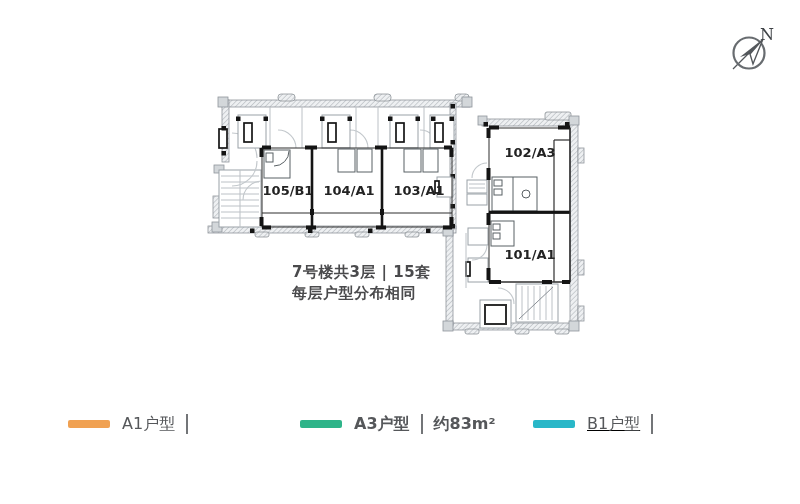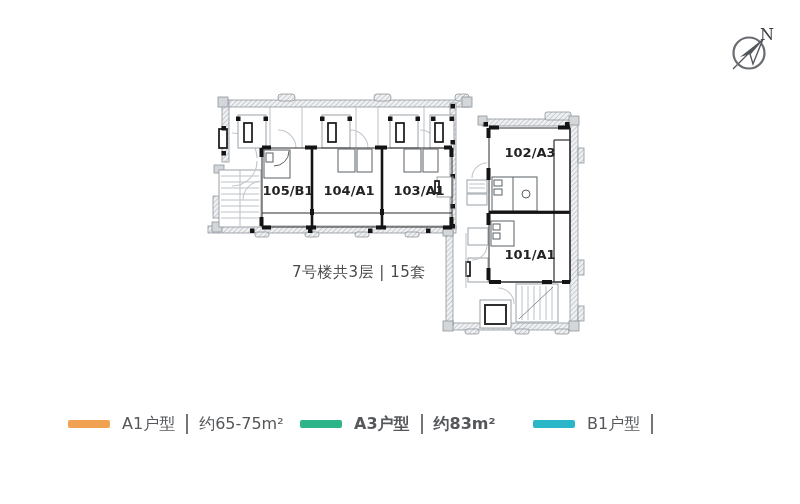--- a/index.html
+++ b/index.html
@@ -16,32 +16,32 @@
   .winf{fill:#fff;stroke:#141414;stroke-width:1.7;}
   .fixture{fill:none;stroke:#596064;stroke-width:1;}
   .ubr{fill:none;stroke:#2e2e2e;stroke-width:1;}
   .dk{stroke:#2e2e2e;fill:none;stroke-width:1.2;}
   .arc{stroke:#c3c8cc;fill:none;stroke-width:1.1;}
   .ulabel{font-family:"DejaVu Sans",sans-serif;font-size:13px;font-weight:bold;
           fill:#232323;text-anchor:middle;}
   .nlabel{font-family:"DejaVu Serif",serif;font-size:16px;fill:#3f4347;}
 
   
-  .note{position:absolute;left:292px;top:262px;font-size:15px;font-weight:normal;
+  .note{position:absolute;left:292px;top:262px;font-size:15px;font-weight:bold;
         color:#4a4a4c;line-height:21px;letter-spacing:.5px;}
 
   
   .legend{position:absolute;left:12px;top:410px;width:800px;height:28px;}
   .legend-item{position:absolute;top:0;display:flex;align-items:center;height:28px;}
   .legend-item .swatch{display:block;}
   .legend-item .lab{margin-left:12px;font-size:16px;color:#55575a;}
   .legend-item .sep{display:inline-block;width:0;height:20px;border-left:2px solid #737578;
                     margin:0 11px;}
   .legend-item .area{font-size:16px;color:#55575a;}
-  .li-0{left:56px;} .li-1{left:288px;font-weight:bold;} .li-2{left:521px;}
+  .li-0{left:56px;} .li-1{left:288px;font-weight:bold;} .li-2{left:521px;text-decoration:underline;}
 </style>
 </head>
 <body>
 
 <div class="stage">
 
   <svg class="plan-svg" viewBox="0 0 800 504">
     <defs>
       <pattern id="hatch" width="3.5" height="3.5" patternUnits="userSpaceOnUse" patternTransform="rotate(45)">
         <rect width="3.5" height="3.5" fill="#eef0f2"></rect>
@@ -261,31 +261,31 @@
       <line x1="733" y1="69" x2="749" y2="53" stroke="#53575b" stroke-width="1.3"></line>
       <circle cx="749" cy="53" r="15.5" fill="none" stroke="#686c70" stroke-width="2.2"></circle>
       <polygon points="763,39 740,57 750,54" fill="#53575b"></polygon>
       <polygon points="763,39 750,54 753,64" fill="#fff" stroke="#53575b" stroke-width="1.4"></polygon>
       <text class="nlabel" x="760" y="40">N</text>
     </g>
   </svg>
 
   <div class="note">
     <div>7号楼共3层 | 15套</div>
+    <div>每层户型分布相同</div>
   </div>
 
   <div class="legend">
 
     <div class="legend-item li-0">
       <svg class="swatch" width="42" height="8">
         <rect width="42" height="8" rx="2" fill="#F0A152"></rect>
       </svg>
       <span class="lab">A1户型</span>
       <span class="sep"></span>
-      <span class="area">约65-75m²</span>
     </div>
 
     <div class="legend-item li-1">
       <svg class="swatch" width="42" height="8">
         <rect width="42" height="8" rx="2" fill="#2EB489"></rect>
       </svg>
       <span class="lab">A3户型</span>
       <span class="sep"></span>
       <span class="area">约83m²</span>
     </div>

